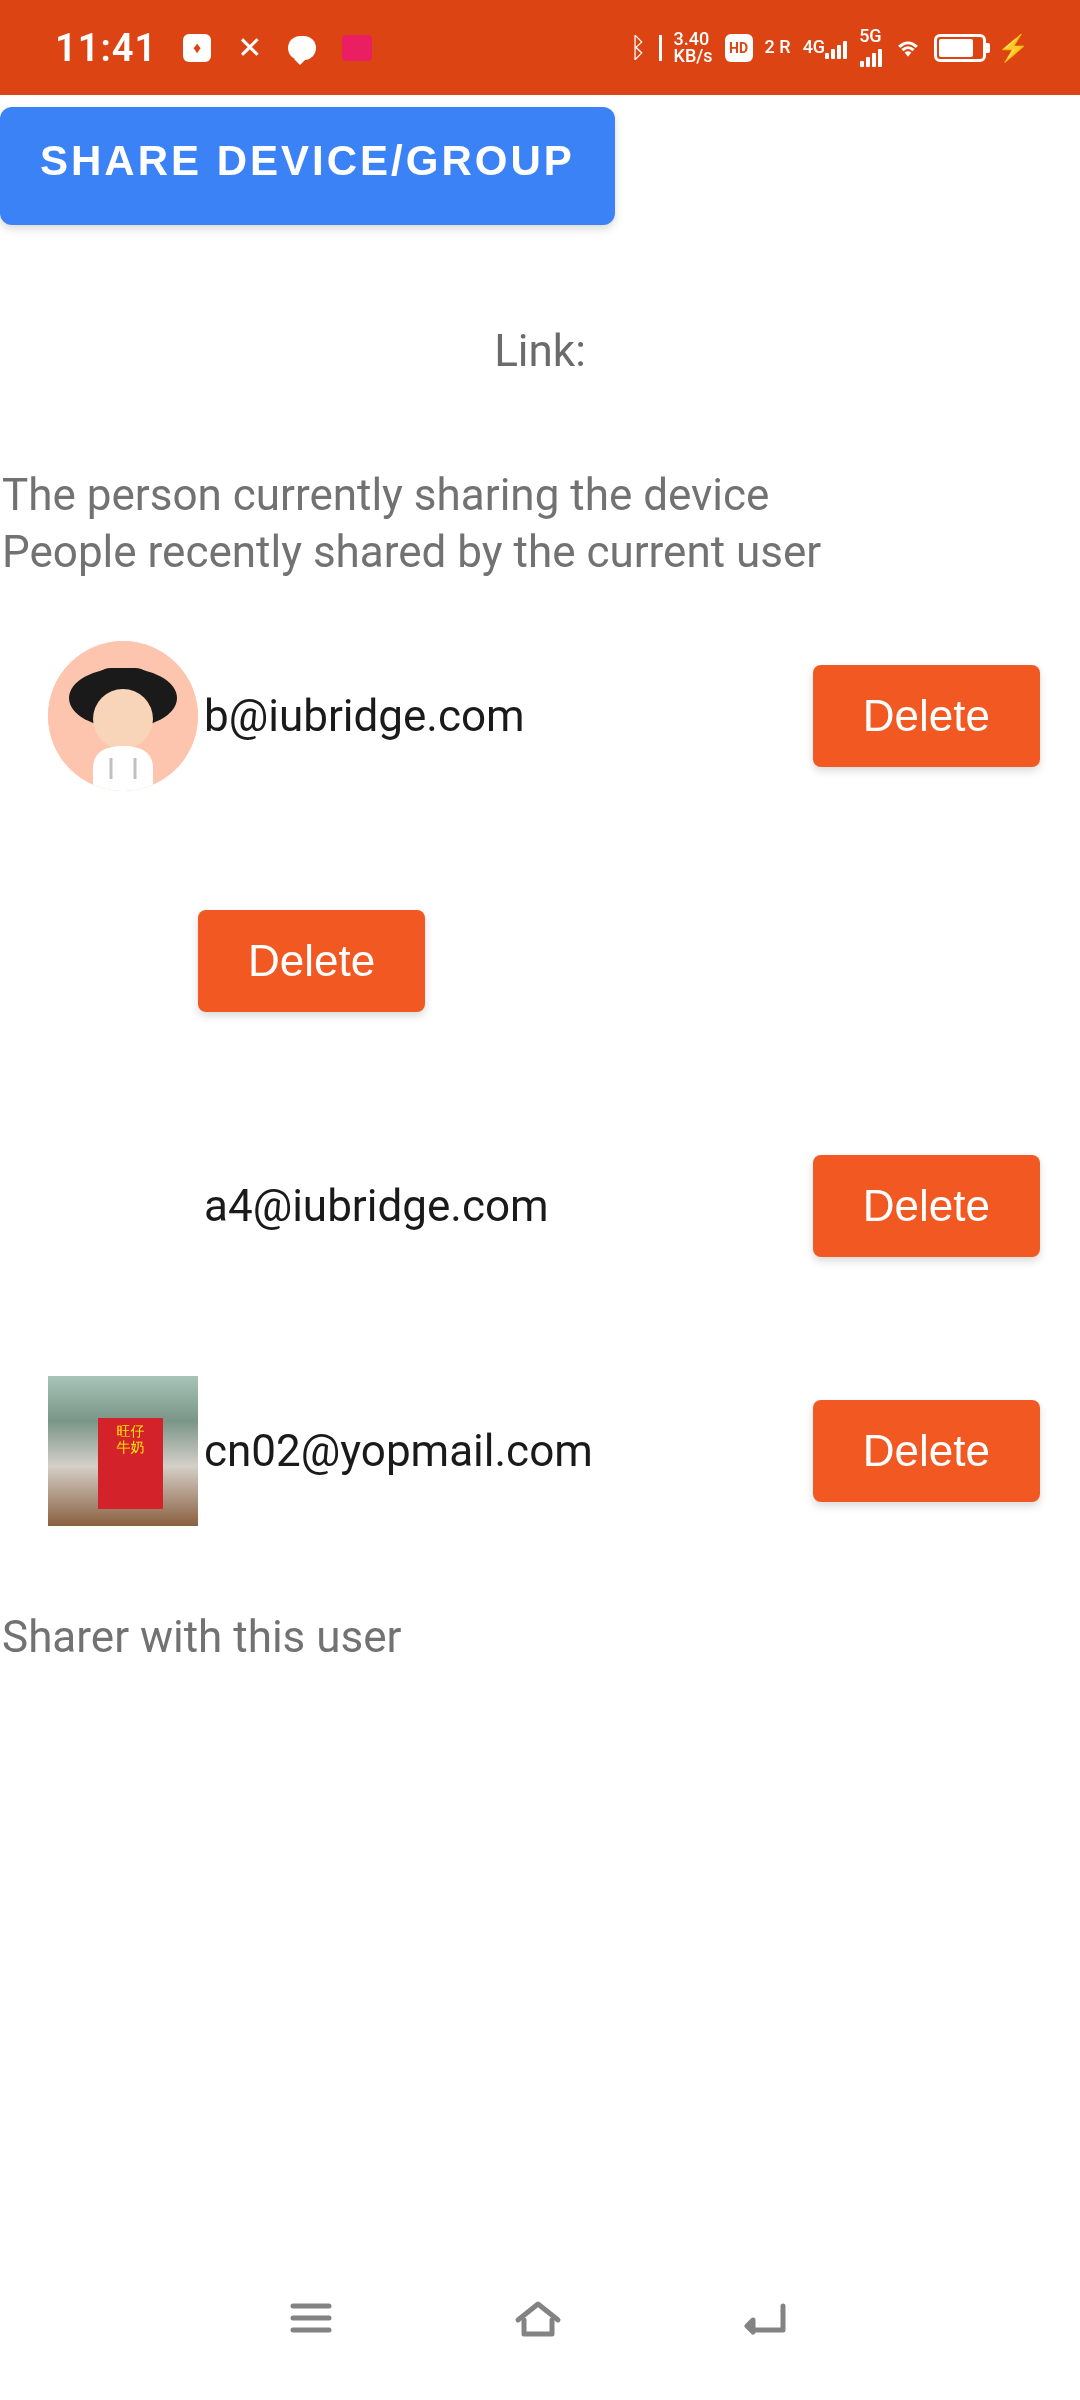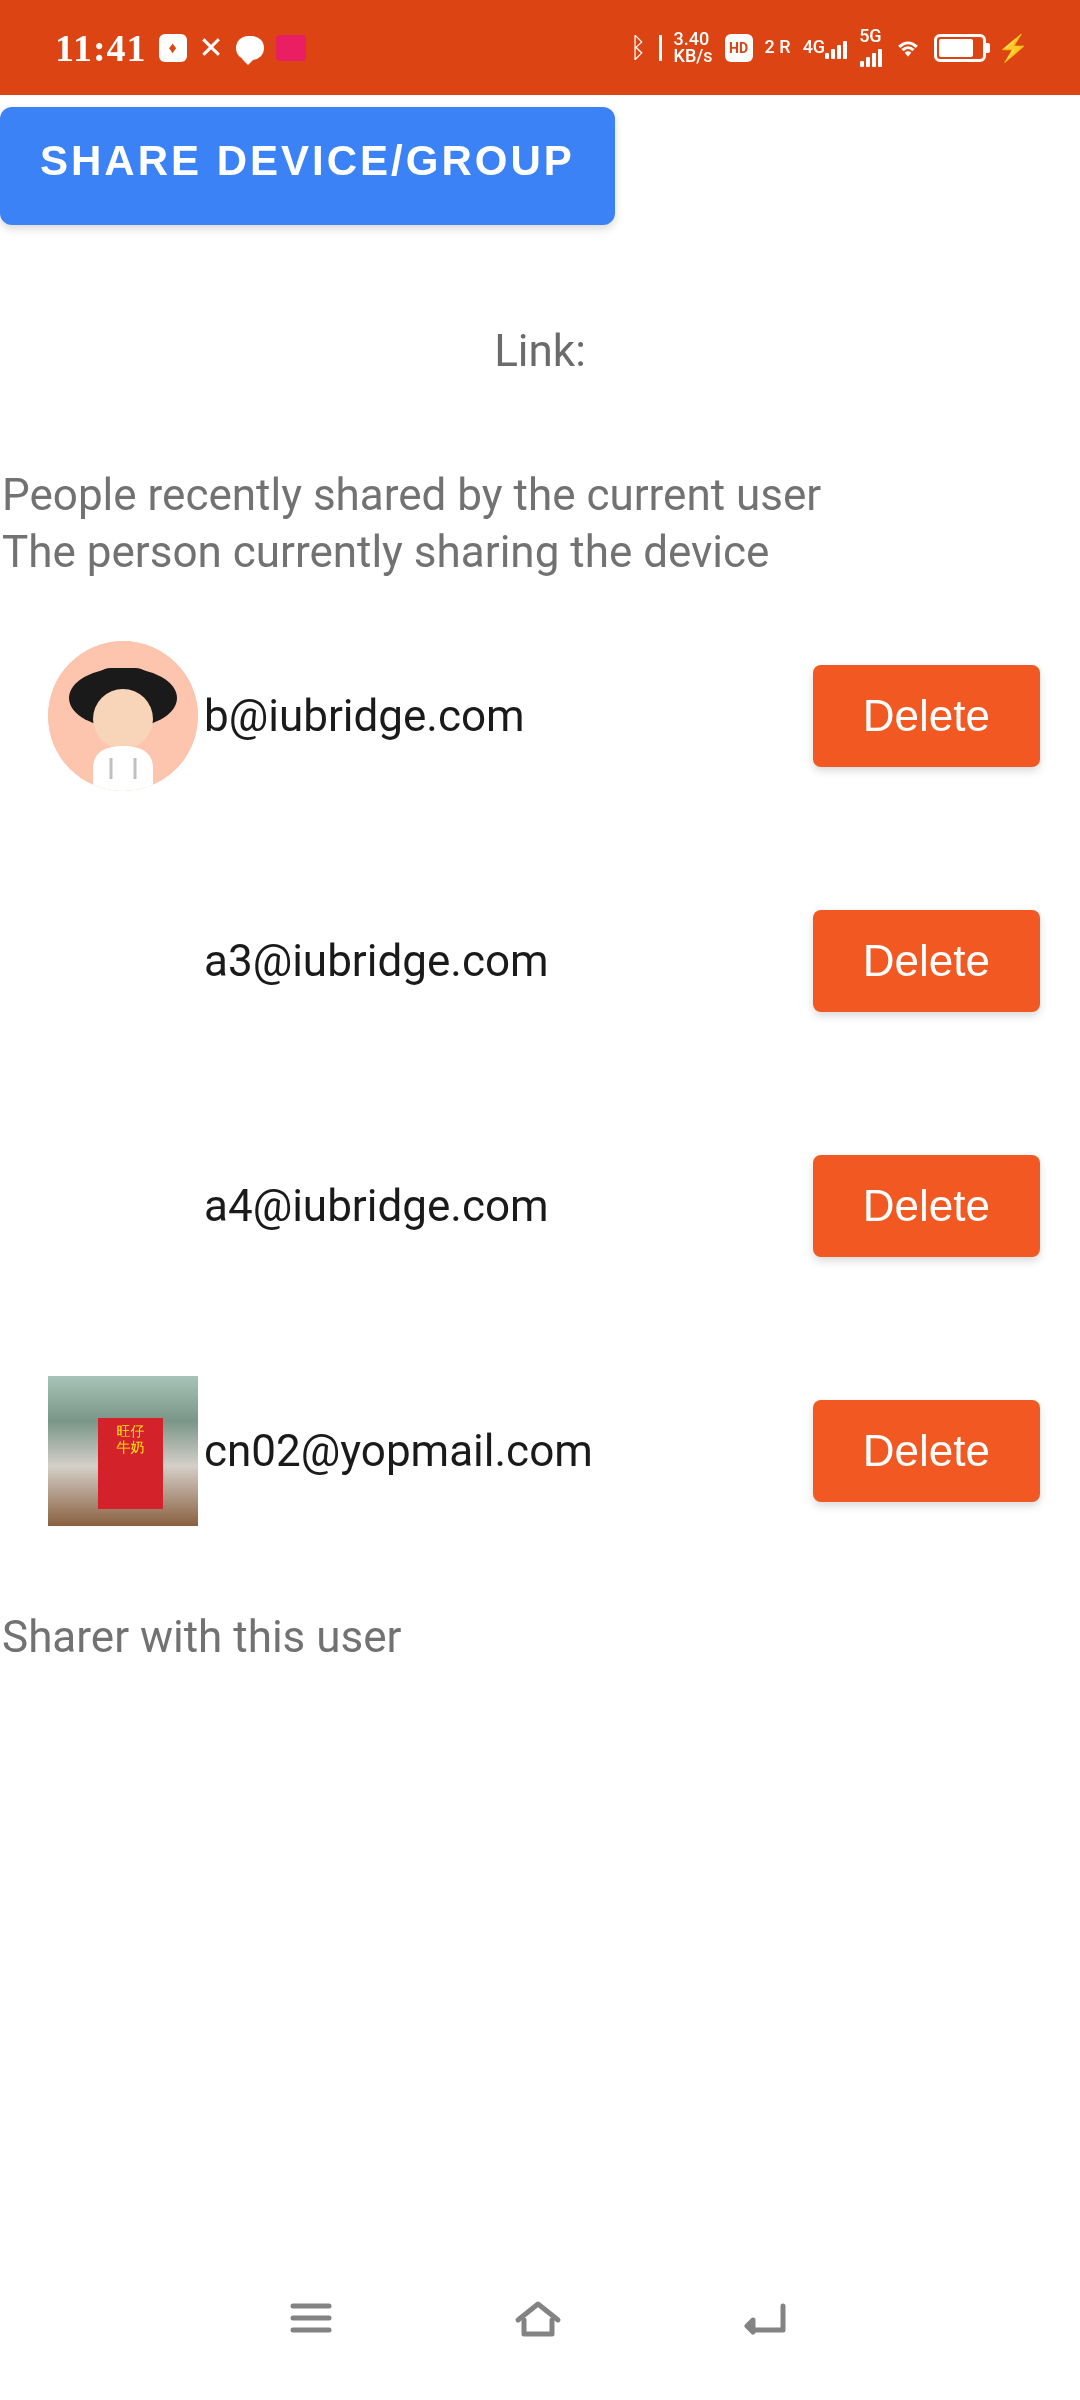--- a/index.html
+++ b/index.html
@@ -22,22 +22,21 @@
       display: flex;
       align-items: center;
       justify-content: space-between;
       padding: 0 50px 0 55px;
       font-size: 34px;
       font-weight: 500;
     }
     .status-left {
       display: flex;
       align-items: center;
-      gap: 12px;
-      font-family: Liberation Serif, serif;
+      gap: 26px;
     }
     .status-right {
       display: flex;
       align-items: center;
       gap: 12px;
     }
     .status-time {
       font-size: 38px;
       font-weight: 600;
       letter-spacing: 1px;
@@ -309,22 +308,22 @@
 
 <div class="share-button-container">
   <button class="share-button">SHARE DEVICE/GROUP</button>
 </div>
 
 <div class="link-row">
   <span class="link-label">Link:</span>
 </div>
 
 <div class="section-text">
+  <div>The person currently sharing the device</div>
   <div>People recently shared by the current user</div>
-  <div>The person currently sharing the device</div>
 </div>
 
 <div class="user-list">
 
   <div class="user-row">
     <div class="avatar">
       <svg viewBox="0 0 100 100" width="150" height="150">
         <circle cx="50" cy="50" r="50" fill="#fdc5ae"></circle>
         <ellipse cx="50" cy="38" rx="36" ry="20" fill="#1a1a1a"></ellipse>
         <rect x="30" y="18" width="40" height="24" rx="12" fill="#1a1a1a"></rect>
@@ -332,21 +331,20 @@
         <path d="M30 85 Q30 70 50 70 Q70 70 70 85 L70 100 L30 100 Z" fill="#ffffff"></path>
         <path d="M42 78 L42 92 M58 78 L58 92" stroke="#bfbfbf" stroke-width="2" fill="none"></path>
       </svg>
     </div>
     <span class="user-email">b@iubridge.com</span>
     <button class="delete-button">Delete</button>
   </div>
 
   <div class="user-row">
     <div class="avatar-empty"></div>
-    <span class="user-email">a3@iubridge.com</span>
     <button class="delete-button">Delete</button>
   </div>
 
   <div class="user-row">
     <div class="avatar-empty"></div>
     <span class="user-email">a4@iubridge.com</span>
     <button class="delete-button">Delete</button>
   </div>
 
   <div class="user-row">

